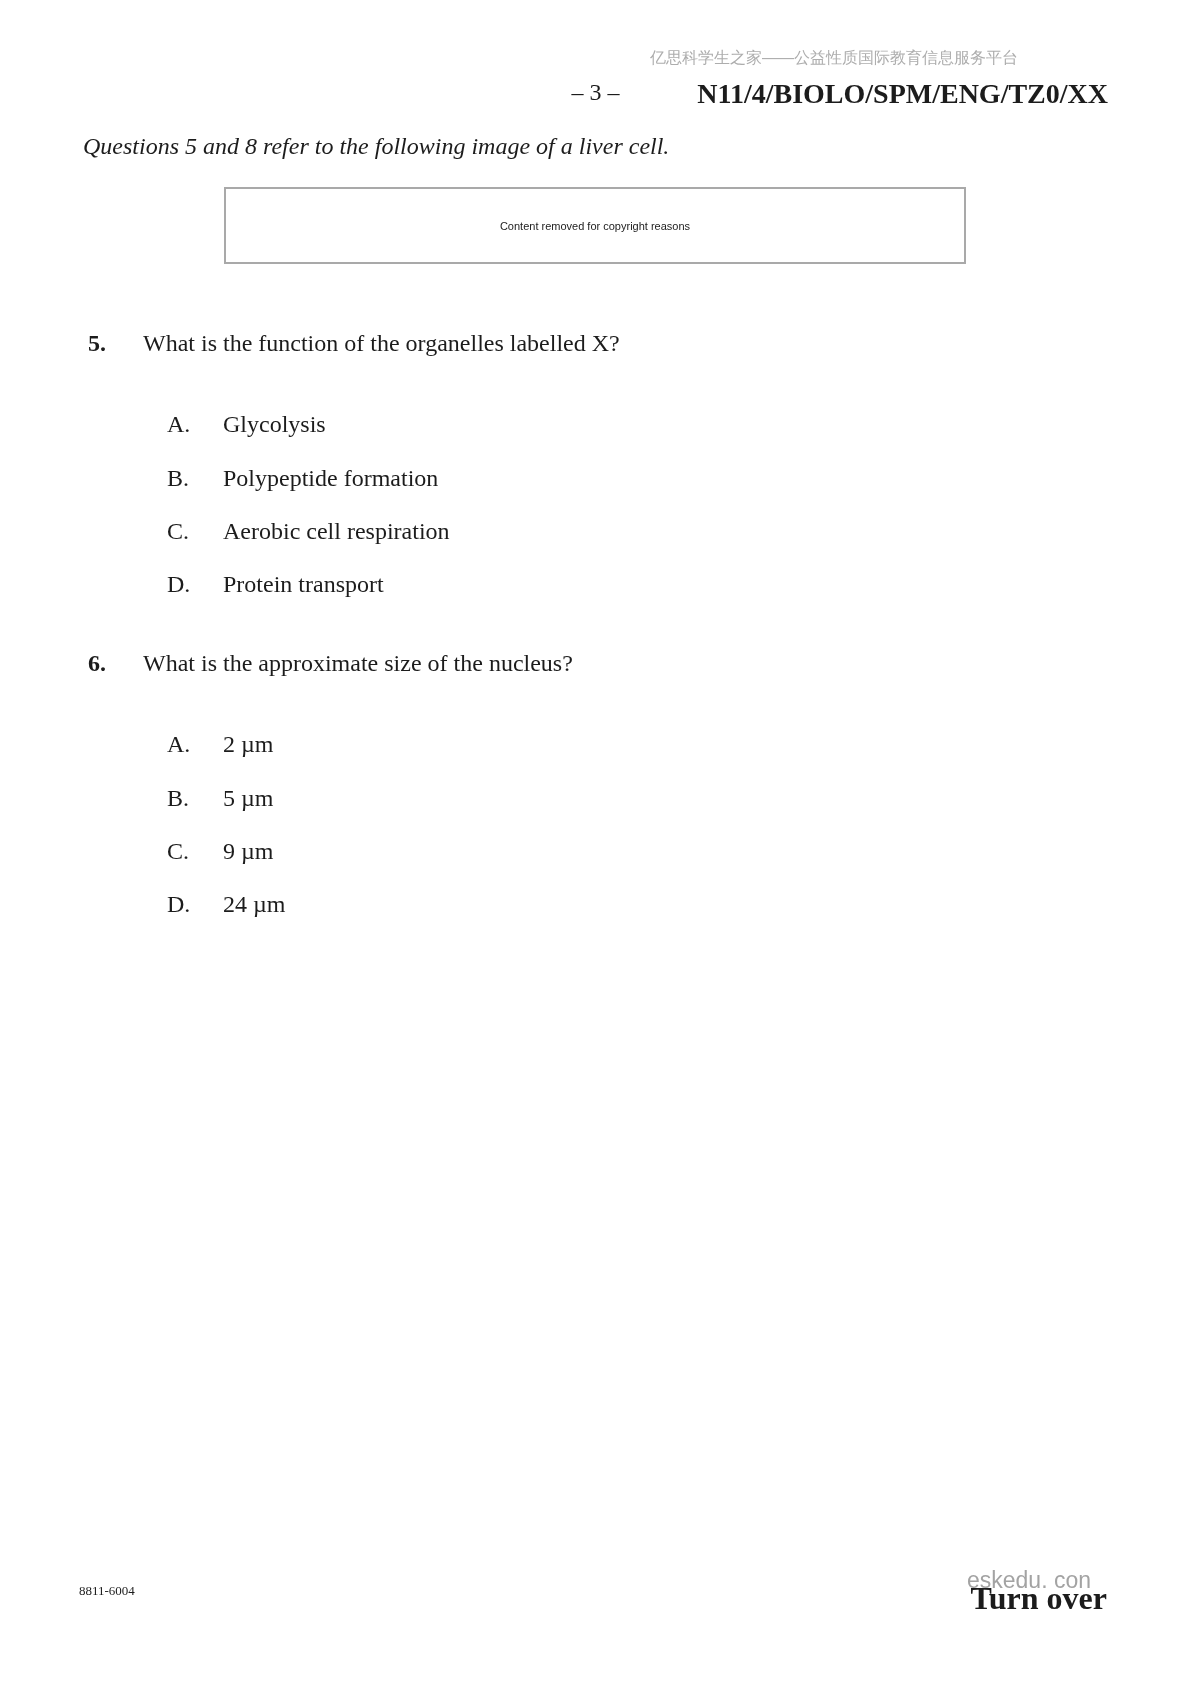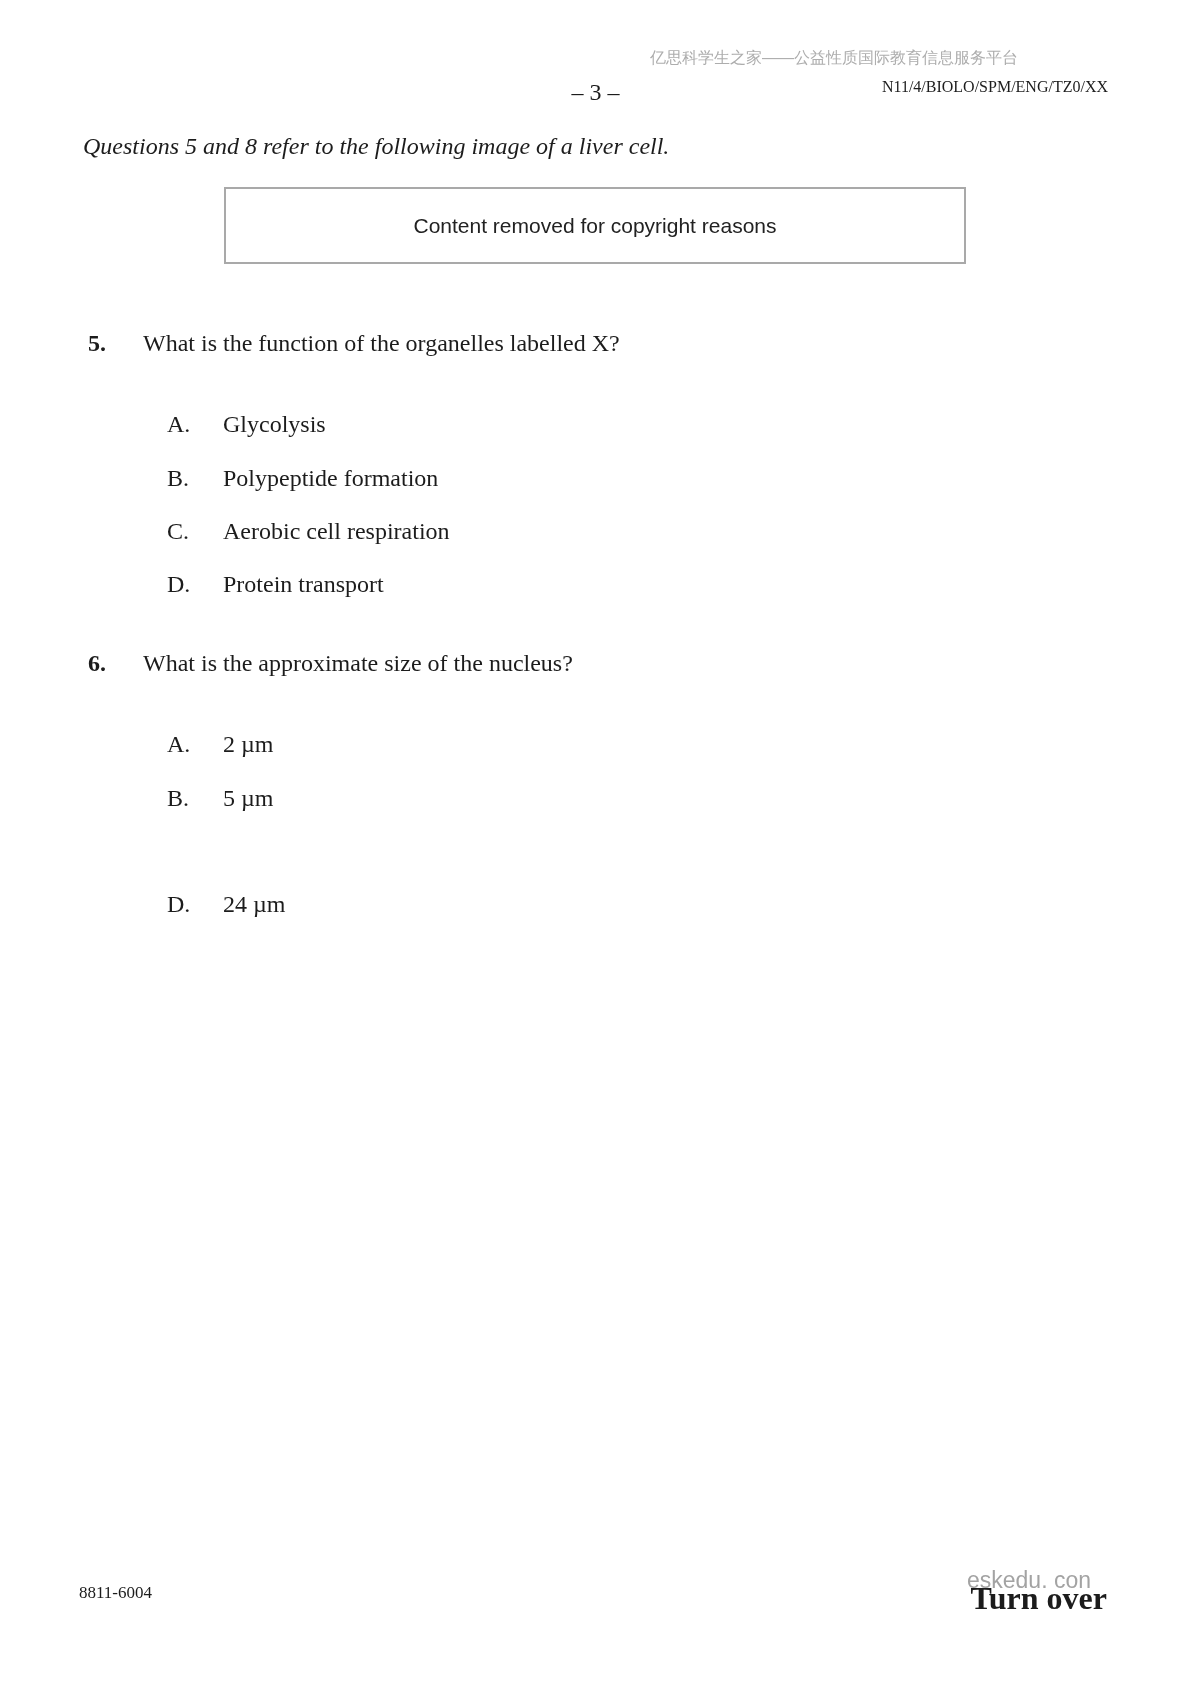--- a/index.html
+++ b/index.html
@@ -13,34 +13,34 @@
   }
   .abs { position:absolute; white-space:pre; }
   .body-text { font-size:24px; line-height:28px; }
   .qnum  { font-weight:bold; }
   .opt-letter { display:inline-block; width:56px; }
   .header-watermark {
     font-family:"Liberation Sans","DejaVu Sans",sans-serif;
     font-size:16px; color:#adadad; line-height:19px;
   }
   .pagenum-row { left:0; right:0; text-align:center; }
-  .paper-code { font-size:16px; }
+  .paper-code { font-size:28px;font-weight:bold; }
   .italic-line { font-style:italic; }
   .copyright-box {
     position:absolute;
     left:224px; top:187px; width:742px; height:77px;
     border:2px solid #a9a9a9;
     box-sizing:border-box;
     display:flex; align-items:center; justify-content:center;
   }
   .copyright-text {
     font-family:"Liberation Sans","DejaVu Sans",sans-serif;
-    font-size:21px; color:#222222;
+    font-size:11px; color:#222222;
   }
-  .footer-code { font-size:17px; }
+  .footer-code { font-size:13px; }
   .footer-watermark {
     font-family:"Liberation Sans","DejaVu Sans",sans-serif;
     font-size:23px; color:#a3a3a3; line-height:17px;
   }
   .turn-over { font-size:32px; font-weight:bold; }
 </style>
 </head>
 <body>
 
 <div class="page">
@@ -75,20 +75,23 @@
 
   <div class="abs body-text qnum" style="left:88px; top:649px;">6.</div>
   <div class="abs body-text" style="left:143px; top:649px;">What is the approximate size of the nucleus?</div>
 
   <div class="abs body-text" style="left:143px; top:702px;">
     <span class="opt-letter">A.</span><span>2 µm</span>
   </div>
   <div class="abs body-text" style="left:143px; top:756px;">
     <span class="opt-letter">B.</span><span>5 µm</span>
   </div>
+  <div class="abs body-text" style="left:143px; top:809px;">
+    <span class="opt-letter">C.</span><span>9 µm</span>
+  </div>
   <div class="abs body-text" style="left:143px; top:862px;">
     <span class="opt-letter">D.</span><span>24 µm</span>
   </div>
 
   <div class="abs footer-code" style="left:79px; top:1583px;">8811-6004</div>
 
   <div class="abs footer-watermark" style="left:967px; top:1572px;">eskedu. con</div>
 
   <div class="abs turn-over" style="right:84px; top:1580px;">Turn over</div>
 

